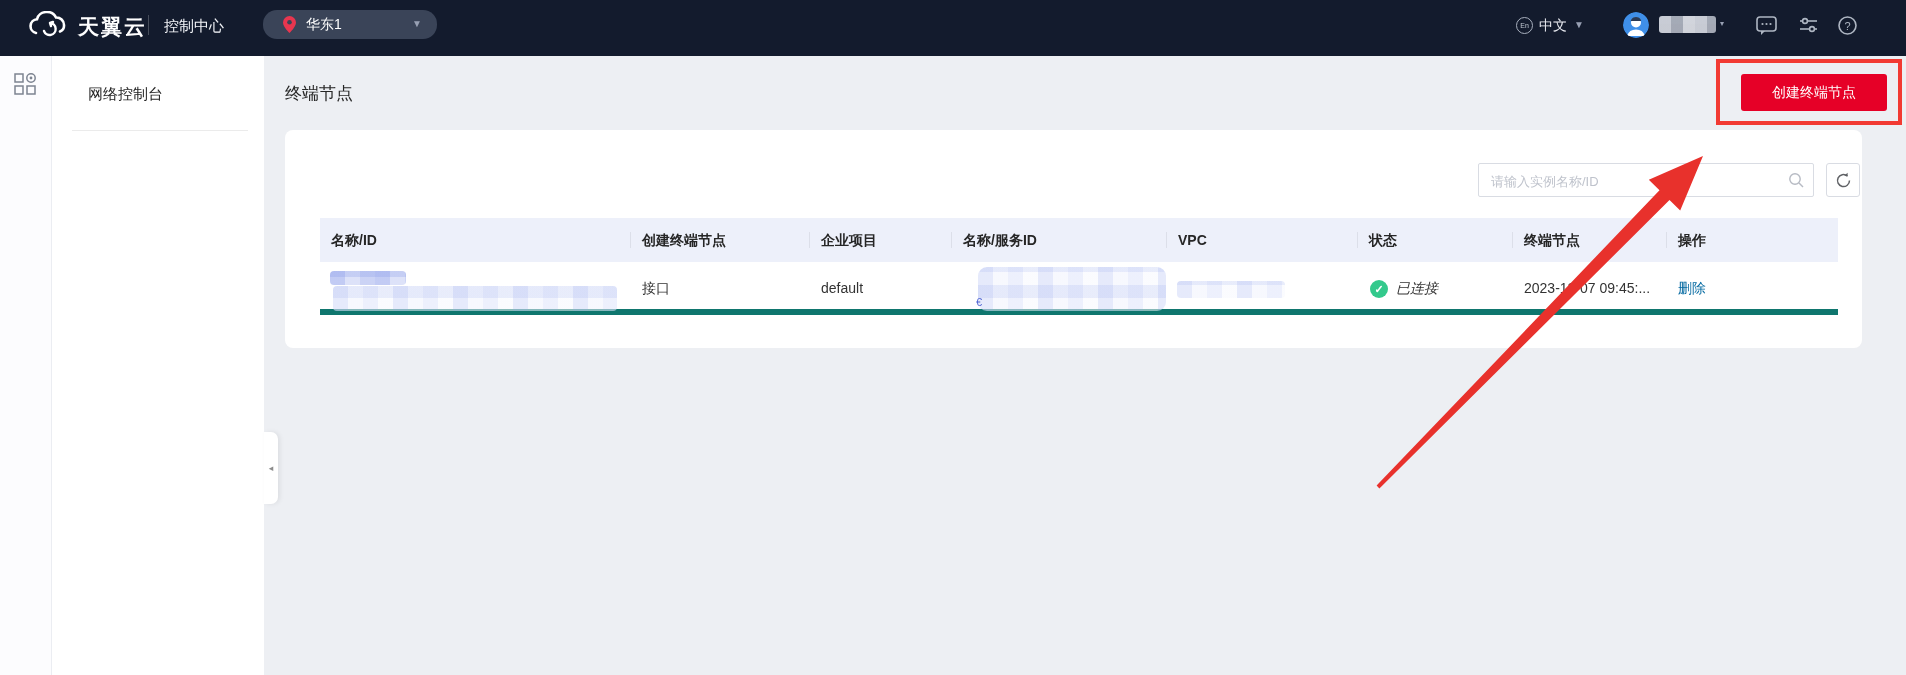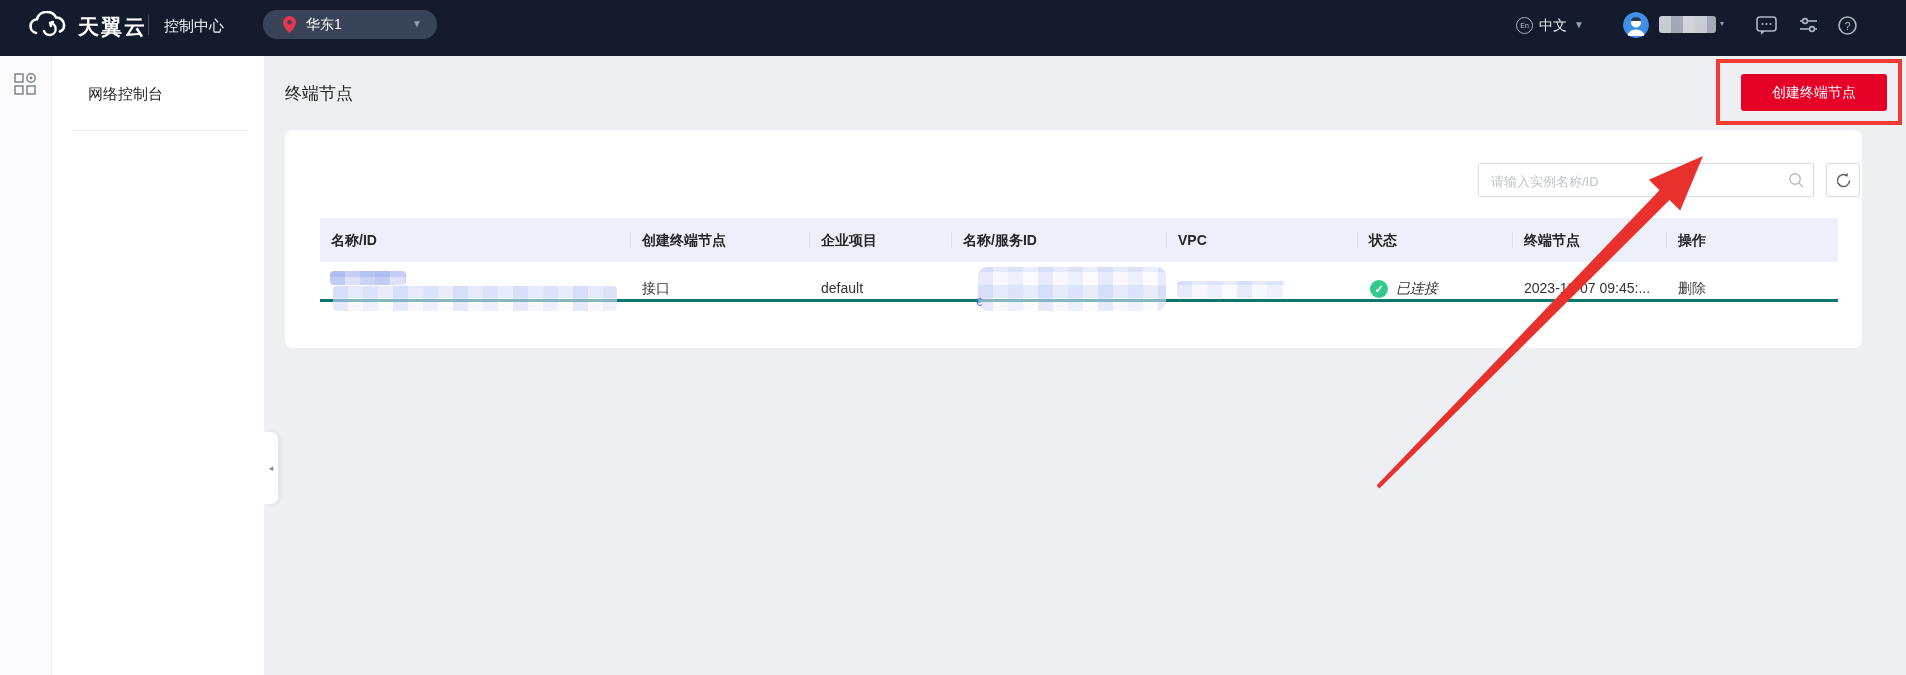--- a/index.html
+++ b/index.html
@@ -43,36 +43,36 @@
   .card { left:285px; top:130px; width:1577px; height:218px; background:#fff; border-radius:8px; }
 
   .search-box { left:1478px; top:163px; width:336px; height:34px; background:#fff; border:1px solid #d9dce3; border-radius:2px; }
   .search-ph { position:absolute; left:12px; top:9px; font-size:13px; color:#bfc3cc; }
   .search-ic { position:absolute; right:9px; top:8px; }
   .refresh-btn { left:1826px; top:163px; width:34px; height:34px; background:#fff; border:1px solid #d9dce3; border-radius:3px; cursor:pointer; display:flex; align-items:center; justify-content:center; }
 
   .thead { left:320px; top:218px; width:1518px; height:52px; background:#edf0fa; display:flex; }
   .th { position:relative; line-height:44px; padding-left:11px; font-size:14px; font-weight:bold; color:#262626; white-space:nowrap; }
   .th:not(:last-child)::after { content:""; position:absolute; right:0; top:14px; width:1px; height:16px; background:#dcdfe9; }
-  .trow { left:320px; top:262px; width:1518px; height:40px; background:#fff; border-bottom:3px solid #0f766e; display:flex; }
+  .trow { left:320px; top:262px; width:1518px; height:53px; background:#fff; border-bottom:6px solid #0f766e; display:flex; }
   .td { position:relative; font-size:14px; color:#333; white-space:nowrap; }
   .c0{width:311px}.c1{width:179px}.c2{width:142px}.c3{width:215px}.c4{width:191px}.c5{width:155px}.c6{width:154px}.c7{width:171px}
   .cell-text { line-height:52px; padding-left:11px; }
 
   .mosaic { background-image:
       repeating-linear-gradient(90deg, rgba(141,160,238,.22) 0 15px, rgba(141,160,238,.07) 15px 30px, rgba(141,160,238,.16) 30px 45px, rgba(141,160,238,.04) 45px 60px),
       repeating-linear-gradient(0deg, rgba(255,255,255,.5) 0 13px, rgba(170,185,240,.22) 13px 26px);
     border-radius:4px; }
   .mosaic.dark { background-image:
       repeating-linear-gradient(90deg, rgba(120,140,230,.45) 0 15px, rgba(120,140,230,.25) 15px 30px, rgba(120,140,230,.38) 30px 45px),
       repeating-linear-gradient(0deg, rgba(255,255,255,.25) 0 8px, rgba(150,168,235,.3) 8px 16px); }
 
   .status-dot { position:absolute; left:12px; top:18px; width:18px; height:18px; border-radius:50%; background:#33c98c; color:#fff; font-size:11px; font-weight:bold; text-align:center; line-height:18px; }
   .status-lbl { position:absolute; left:38px; line-height:53px;font-style:italic; }
-  .link { color:#404040; cursor:pointer; }
+  .link { color:#0369a1; cursor:pointer; }
 
   
   .anno-box { left:1716px; top:59px; width:186px; height:66px; border:4px solid #f23a33; z-index:20; pointer-events:none; }
   .anno-arrow { left:0; top:0; z-index:21; pointer-events:none; }
 </style>
 </head>
 <body>
 
 <div class="abs navbar">
   <svg class="abs" style="left:26px;top:11px" width="48" height="28" viewBox="0 0 48 28">

